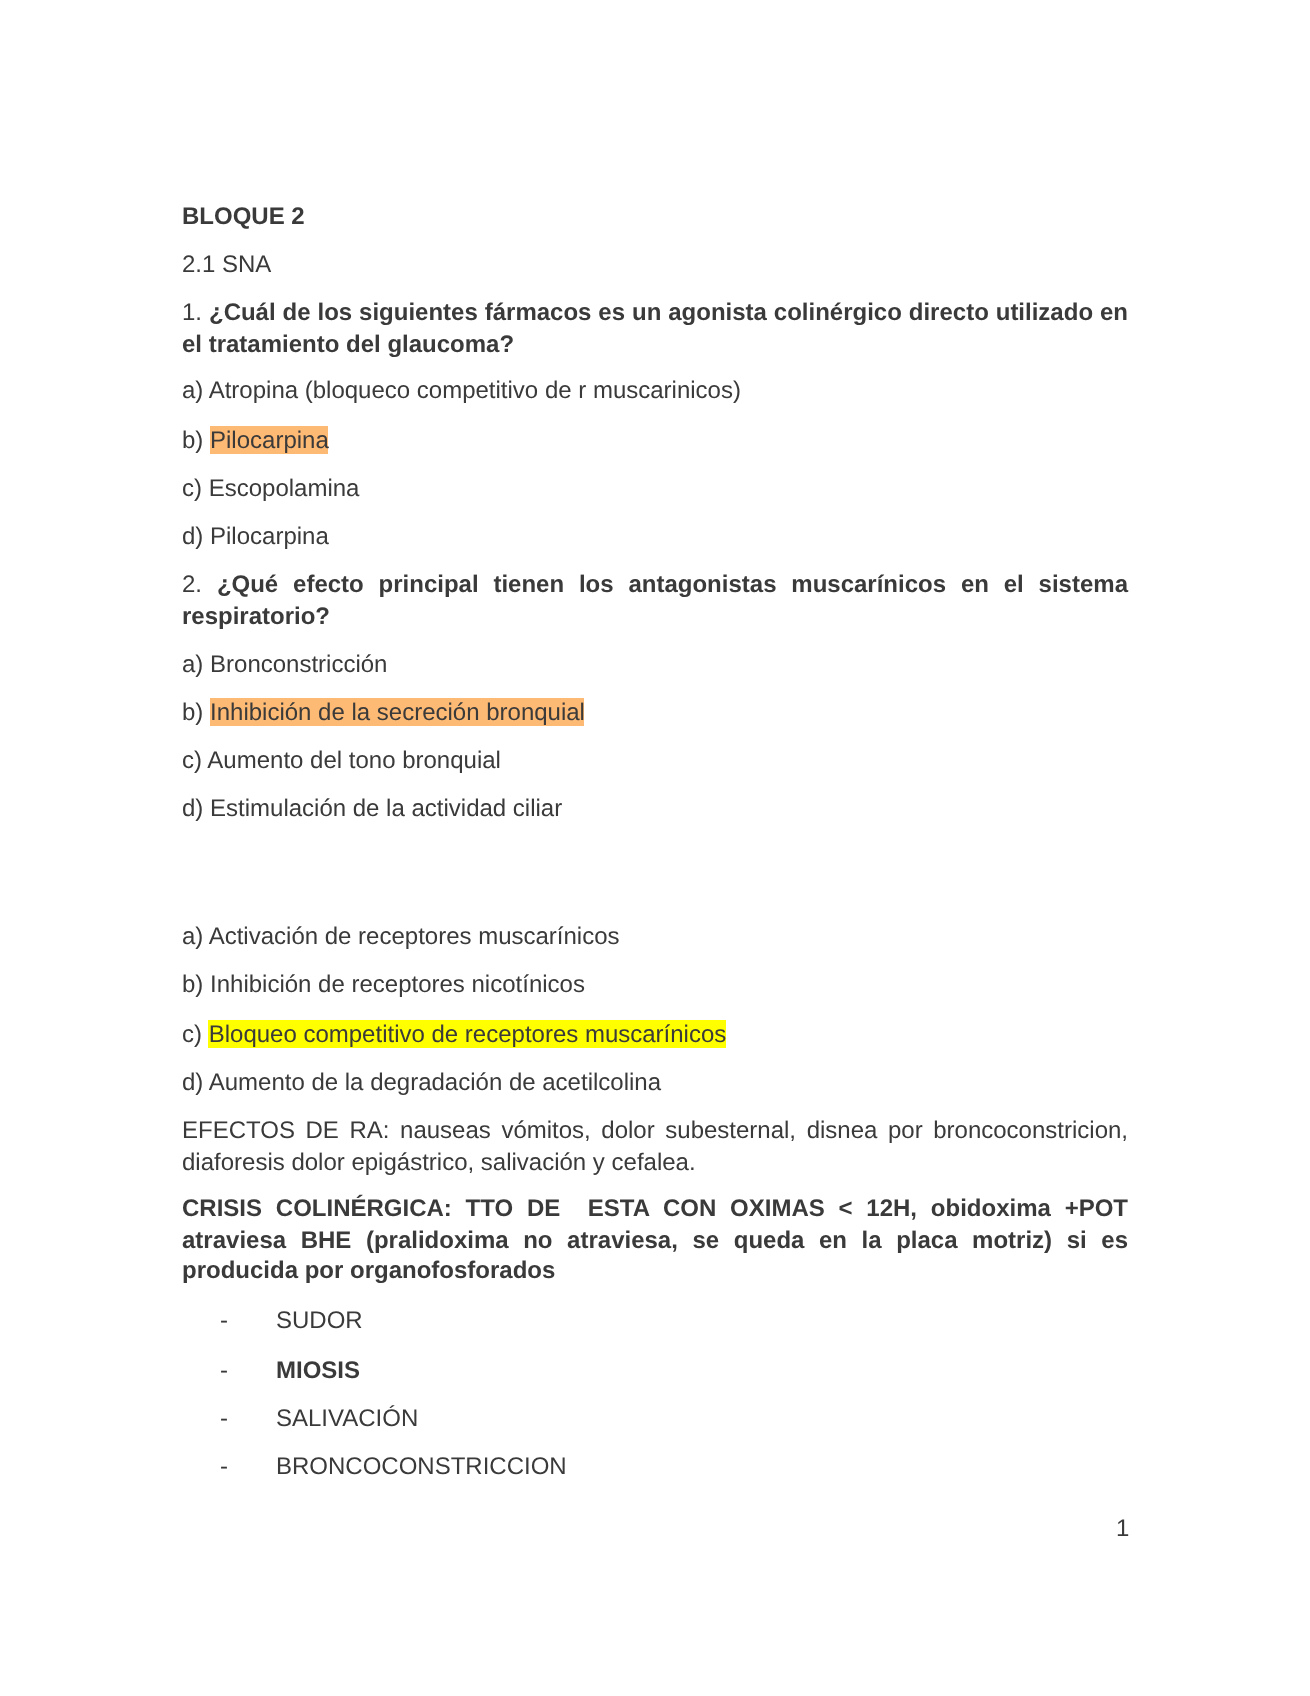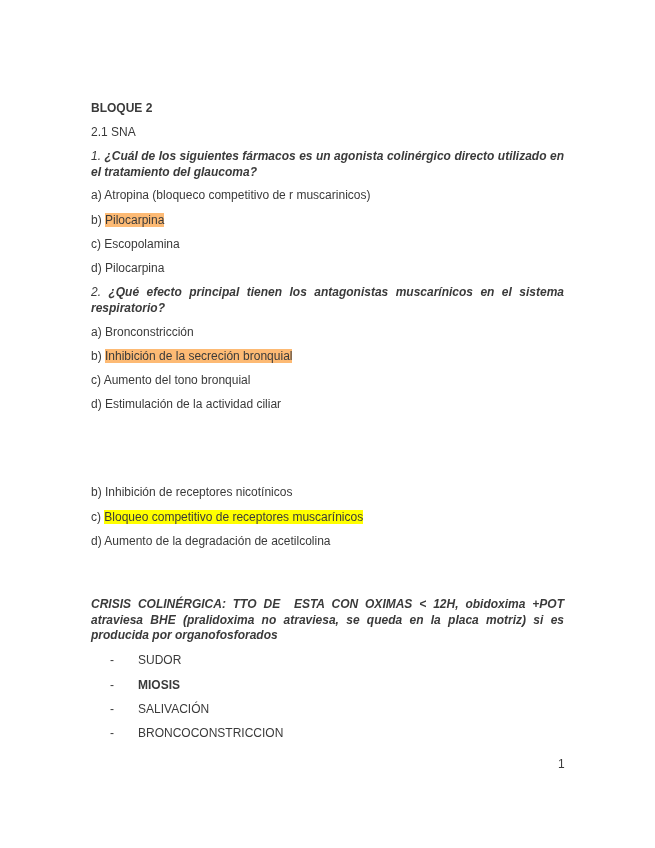--- a/index.html
+++ b/index.html
@@ -3,21 +3,21 @@
   <meta charset="utf-8">
   <style>
     html, body { margin: 0; padding: 0; background: #ffffff; }
     body {
       width: 655px; height: 848px; position: relative; overflow: hidden;
       font-family: "Liberation Sans", "DejaVu Sans", sans-serif;
       color: #3a3a3a;
     }
     .page { position: absolute; left: 0; top: 0; width: 652px; height: 848px; background: #fff; }
     .line { position: absolute; left: 91px; font-size: 12px; line-height: 15px; white-space: nowrap; }
-    .para { position: absolute; left: 91px; width: 473px; font-size: 12px; line-height: 15.5px; text-align: justify; font-style: italic; }
+    .para { position: absolute; left: 91px; width: 473px; font-size: 12px; line-height: 15.5px; text-align: justify; }
     .b { font-weight: bold; }
     .hl-green { background: #fdba74; }
     .hl-yellow { background: #ffff00; text-align: right; }
     .bullet { position: absolute; left: 110px; font-size: 12px; line-height: 15px; }
     .btext { position: absolute; left: 138px; font-size: 12px; line-height: 15px; white-space: nowrap; }
     .pnum { position: absolute; left: 558px; top: 757px; font-size: 12px; }
   </style>
 </head>
 <body>
 
@@ -37,24 +37,26 @@
 
   <div class="para" style="top:285px">
     <span>2.</span>
     <span class="b">¿Qué efecto principal tienen los antagonistas muscarínicos en el sistema respiratorio?</span>
   </div>
   <div class="line" style="top:325px"><span>a)</span> <span>Bronconstricción</span></div>
   <div class="line" style="top:349px"><span>b)</span> <span class="hl-green">Inhibición de la secreción bronquial</span></div>
   <div class="line" style="top:373px"><span>c)</span> <span>Aumento del tono bronquial</span></div>
   <div class="line" style="top:397px"><span>d)</span> <span>Estimulación de la actividad ciliar</span></div>
 
+  <div class="line" style="top:461px"><span>a)</span> <span>Activación de receptores muscarínicos</span></div>
   <div class="line" style="top:485px"><span>b)</span> <span>Inhibición de receptores nicotínicos</span></div>
   <div class="line" style="top:510px"><span>c)</span> <span class="hl-yellow">Bloqueo competitivo de receptores muscarínicos</span></div>
   <div class="line" style="top:534px"><span>d)</span> <span>Aumento de la degradación de acetilcolina</span></div>
 
+  <div class="para" style="top:558px">EFECTOS DE RA: nauseas vómitos, dolor subesternal, disnea por broncoconstricion, diaforesis dolor epigástrico, salivación y cefalea.</div>
 
   <div class="para b" style="top:597px; white-space:pre-wrap">CRISIS COLINÉRGICA: TTO DE  ESTA CON OXIMAS &lt; 12H, obidoxima +POT atraviesa BHE (pralidoxima no atraviesa, se queda en la placa motriz) si es producida por organofosforados</div>
 
   <div class="bullet" style="top:653px">-</div>
   <div class="btext" style="top:653px">SUDOR</div>
   <div class="bullet" style="top:678px">-</div>
   <div class="btext b" style="top:678px">MIOSIS</div>
   <div class="bullet" style="top:702px">-</div>
   <div class="btext" style="top:702px">SALIVACIÓN</div>
   <div class="bullet" style="top:726px">-</div>

